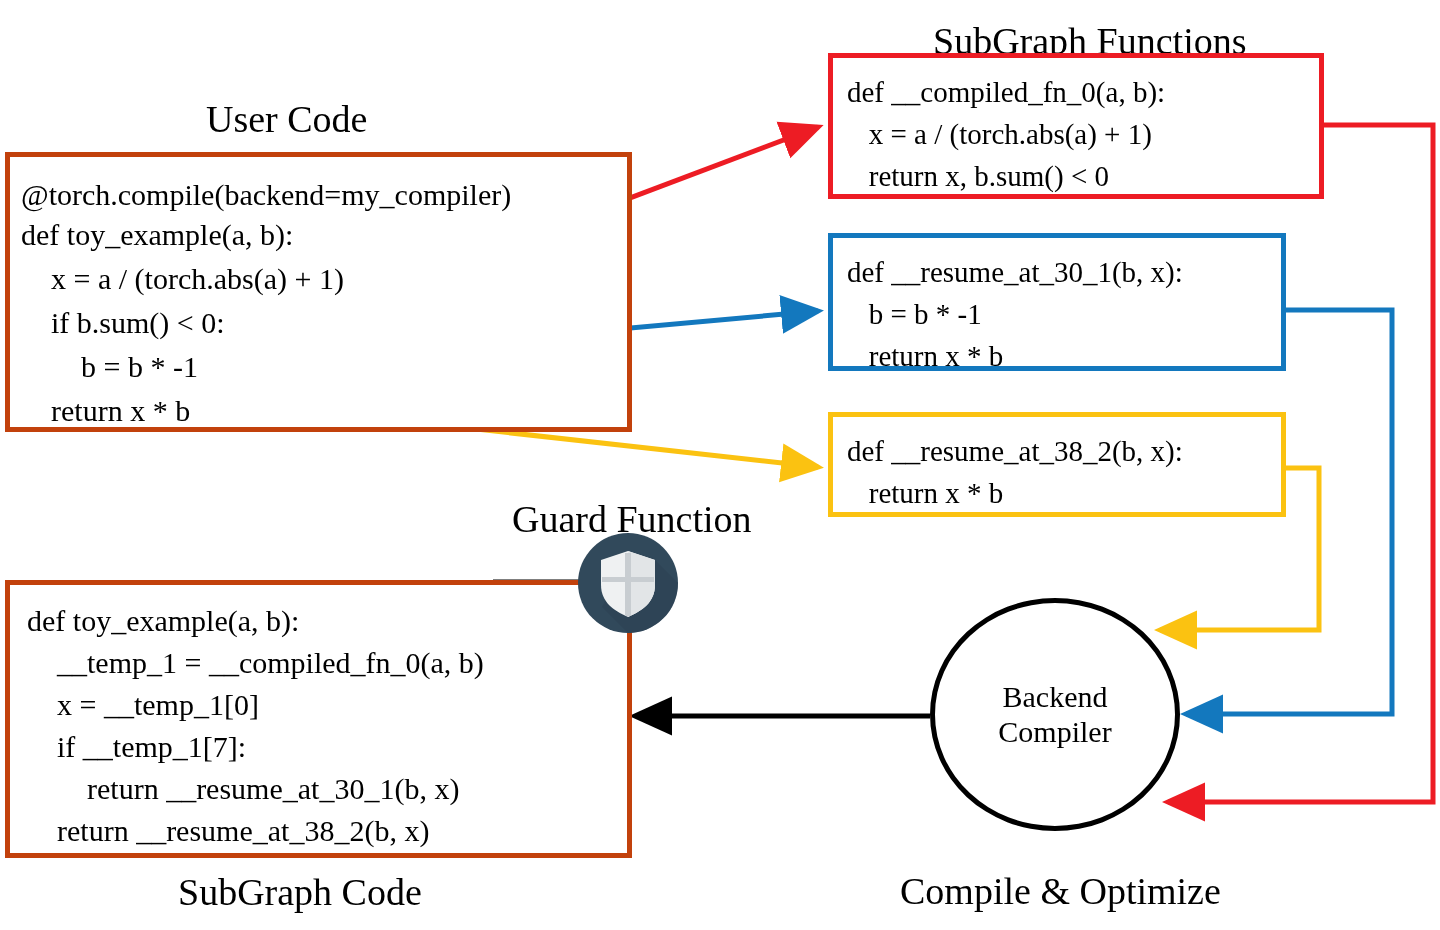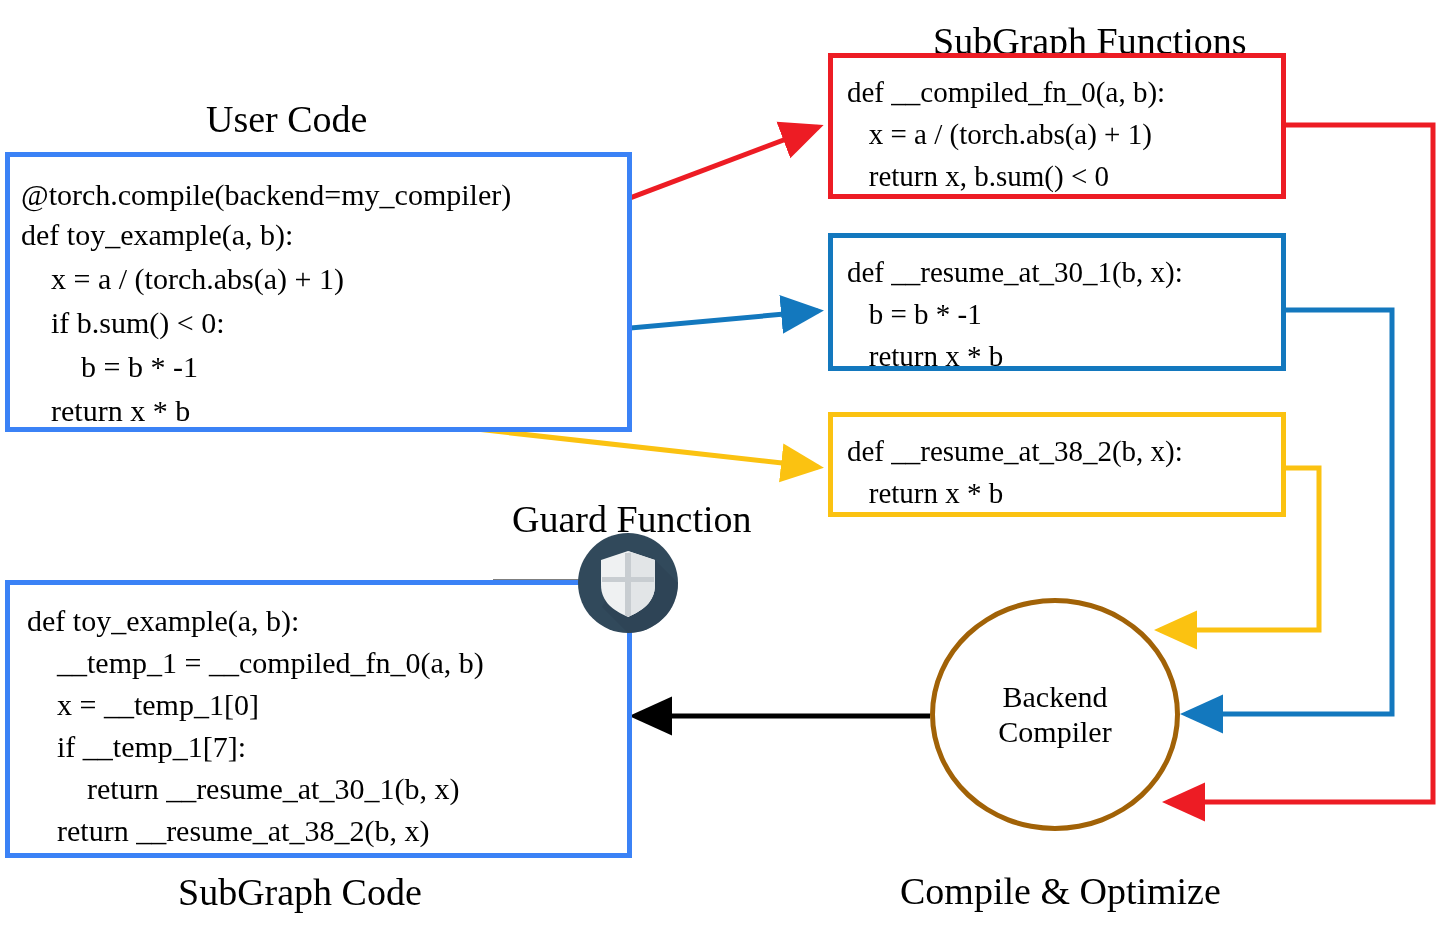--- a/index.html
+++ b/index.html
@@ -3,30 +3,30 @@
 <meta charset="utf-8">
 <style>
   html,body{margin:0;padding:0;background:#ffffff;}
   body{width:1440px;height:930px;position:relative;overflow:hidden;
        font-family:"Liberation Serif","DejaVu Serif",serif;color:#000;}
   .stage{position:absolute;left:0;top:0;width:1440px;height:930px;}
   svg.layer{position:absolute;left:0;top:0;width:1440px;height:930px;pointer-events:none;}
 
   .caption{position:absolute;font-size:38px;line-height:1;white-space:nowrap;color:#000;}
 
-  .codebox{position:absolute;border:5px solid #3b82f6;background:#fff;box-sizing:border-box;}
+  .codebox{position:absolute;border:5px solid #c2410c;background:#fff;box-sizing:border-box;}
   .codeline{position:absolute;white-space:pre;font-size:30px;line-height:1;color:#000;}
 
   .fnbox{position:absolute;background:#fff;box-sizing:border-box;}
   .fnbox.red{border:5px solid #ED1C24;}
   .fnbox.blue{border:5px solid #1378BE;}
   .fnbox.yellow{border:5px solid #FBC211;}
   .fnline{position:absolute;white-space:pre;font-size:29px;line-height:1;color:#000;}
 
-  .circle-node{position:absolute;border:5px solid #a16207;border-radius:50%;
+  .circle-node{position:absolute;border:5px solid #000000;border-radius:50%;
       background:#fff;box-sizing:border-box;display:flex;flex-direction:column;
       align-items:center;justify-content:center;}
   .circle-node span{font-size:30px;line-height:1.16;display:block;text-align:center;}
 
   .shield-wrap{position:absolute;width:100px;height:100px;}
 </style>
 </head>
 <body>
 
 <div class="stage">
@@ -79,21 +79,21 @@
 
   <div class="codebox" style="left:5px;top:152px;width:627px;height:280px;">
     <div class="codeline" style="left:11px;top:23px;">@torch.compile(backend=my_compiler)</div>
     <div class="codeline" style="left:11px;top:63px;">def toy_example(a, b):</div>
     <div class="codeline" style="left:11px;top:107px;">    x = a / (torch.abs(a) + 1)</div>
     <div class="codeline" style="left:11px;top:151px;">    if b.sum() &lt; 0:</div>
     <div class="codeline" style="left:11px;top:195px;">        b = b * -1</div>
     <div class="codeline" style="left:11px;top:239px;">    return x * b</div>
   </div>
 
-  <div class="fnbox red" style="left:828px;top:53px;width:458px;height:146px;">
+  <div class="fnbox red" style="left:828px;top:53px;width:496px;height:146px;">
     <div class="fnline" style="left:14px;top:20px;">def __compiled_fn_0(a, b):</div>
     <div class="fnline" style="left:14px;top:62px;">   x = a / (torch.abs(a) + 1)</div>
     <div class="fnline" style="left:14px;top:104px;">   return x, b.sum() &lt; 0</div>
   </div>
 
   <div class="fnbox blue" style="left:828px;top:233px;width:458px;height:138px;">
     <div class="fnline" style="left:14px;top:20px;">def __resume_at_30_1(b, x):</div>
     <div class="fnline" style="left:14px;top:62px;">   b = b * -1</div>
     <div class="fnline" style="left:14px;top:104px;">   return x * b</div>
   </div>

